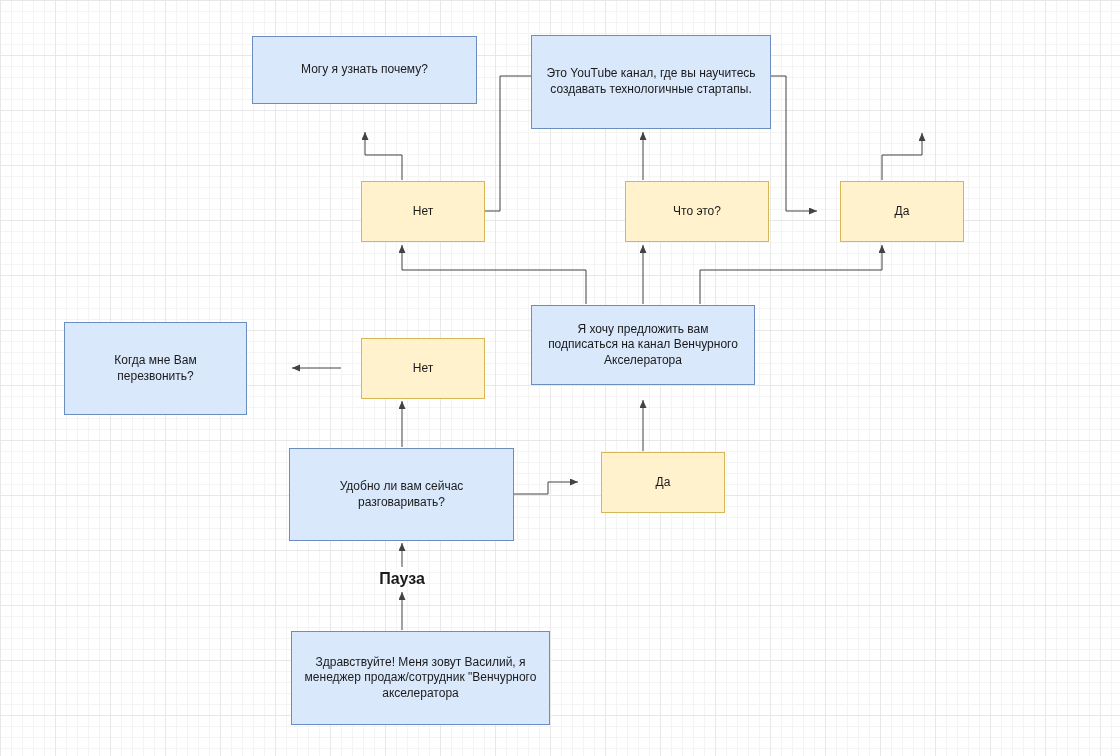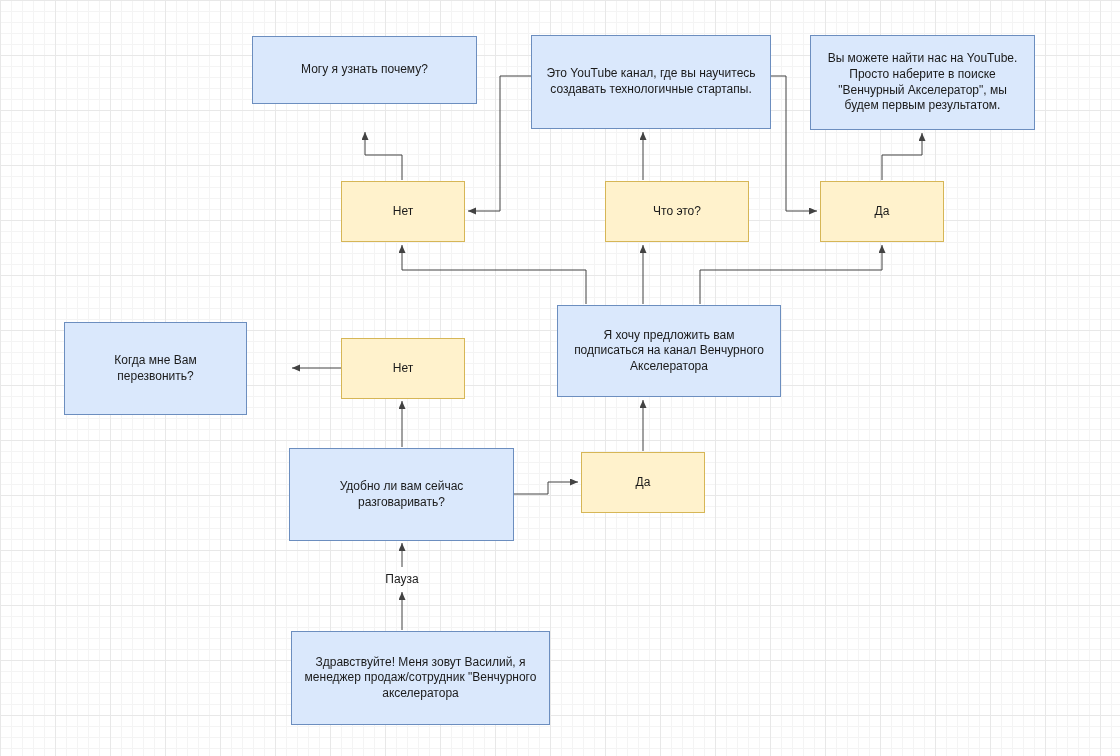--- a/index.html
+++ b/index.html
@@ -44,24 +44,25 @@
     text-align:center;font-size:12px;line-height:1.3;padding:4px 10px;
     white-space:normal;
   }
   .node.blue{
     background:var(--node-blue-fill);
     border:1px solid var(--node-blue-stroke);
   }
   .node.yellow{
     background:var(--node-yellow-fill);
     border:1px solid var(--node-yellow-stroke);
+    margin-left:20px;
   }
   .edge-label{
     position:absolute;display:flex;align-items:center;justify-content:center;
-    text-align:left;font-size:12px;
+    text-align:left;font-size:16px;font-weight:bold;
   }
 </style>
 </head>
 <body>
 
 <div class="canvas">
 
   <svg class="edges" viewBox="0 0 1120 756">
     <defs>
       <marker id="arrow" markerWidth="10" markerHeight="10" refX="8" refY="3.5" orient="auto" markerUnits="userSpaceOnUse">
@@ -81,29 +82,28 @@
     <path class="connector" marker-end="url(#arrow)" d="M643,180 L643,132"></path>
     <path class="connector" marker-end="url(#arrow)" d="M531,76 L500,76 L500,211 L468,211"></path>
     <path class="connector" marker-end="url(#arrow)" d="M755,76 L786,76 L786,211 L817,211"></path>
     <path class="connector" marker-end="url(#arrow)" d="M882,180 L882,155 L922,155 L922,133"></path>
   </svg>
 
   <div class="node blue" style="left:252px;top:36px;width:225px;height:68px">Могу я узнать почему?</div>
 
   <div class="node blue" style="left:531px;top:35px;width:240px;height:94px">Это YouTube канал, где вы научитесь создавать технологичные стартапы.</div>
 
-  <div class="node blue" style="left:810px;top:35px;width:225px;height:95px">Вы можете найти нас на YouTube. Просто наберите в поиске "Венчурный Акселератор", мы будем первым результатом.</div>
 
   <div class="node yellow" style="left:341px;top:181px;width:124px;height:61px">Нет</div>
 
   <div class="node yellow" style="left:605px;top:181px;width:144px;height:61px">Что это?</div>
 
   <div class="node yellow" style="left:820px;top:181px;width:124px;height:61px">Да</div>
 
-  <div class="node blue" style="left:557px;top:305px;width:224px;height:92px">Я хочу предложить вам подписаться на канал Венчурного Акселератора</div>
+  <div class="node blue" style="left:531px;top:305px;width:224px;height:80px">Я хочу предложить вам подписаться на канал Венчурного Акселератора</div>
 
   <div class="node blue" style="left:64px;top:322px;width:183px;height:93px">Когда мне Вам перезвонить?</div>
 
   <div class="node yellow" style="left:341px;top:338px;width:124px;height:61px">Нет</div>
 
   <div class="node blue" style="left:289px;top:448px;width:225px;height:93px">Удобно ли вам сейчас разговаривать?</div>
 
   <div class="node yellow" style="left:581px;top:452px;width:124px;height:61px">Да</div>
 
   <div class="edge-label" style="left:372px;top:570px;width:60px;height:18px">Пауза</div>

